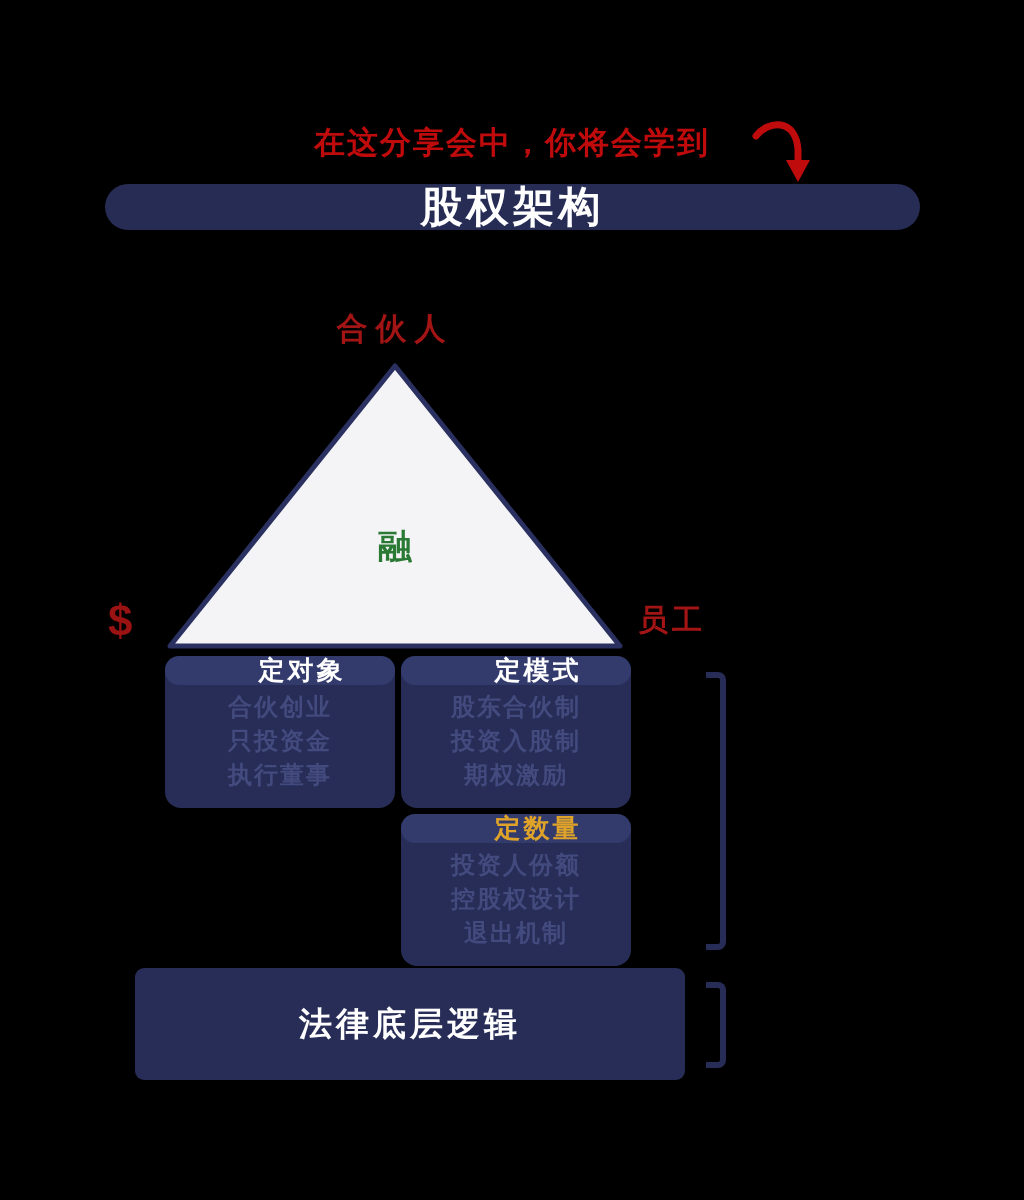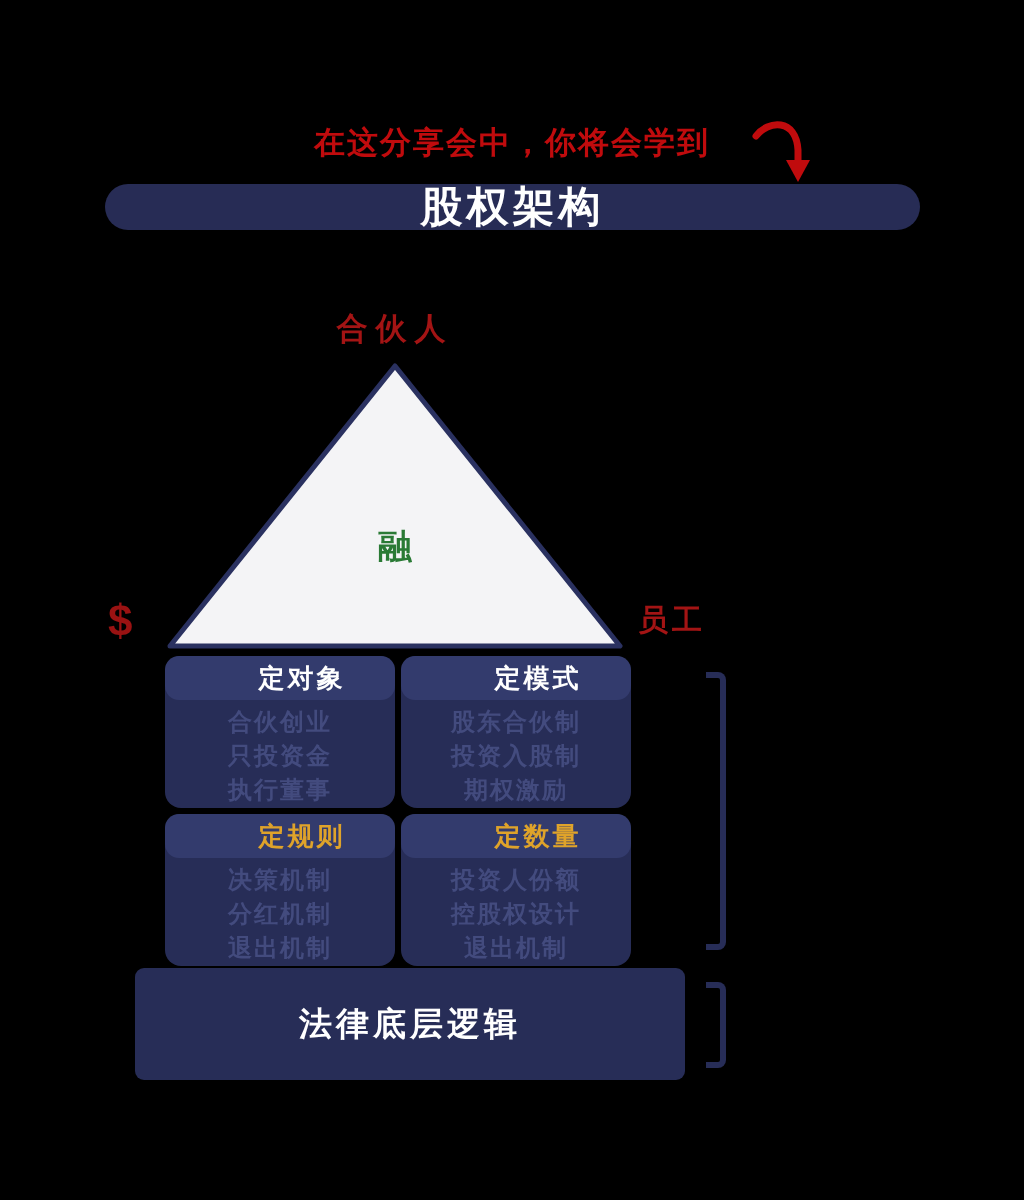--- a/index.html
+++ b/index.html
@@ -48,21 +48,21 @@
     position:absolute; left:638px; top:600px;
     color:#a31414; font-size:30px; font-weight:bold; letter-spacing:4px;
   }
 
   
   .cell {
     position:absolute; width:230px; height:152px;
     background:#272d57; border-radius:16px;
   }
   .cell-header {
-    height:44px; border-radius:14px; background:#333b6d;
+    height:29px; border-radius:14px; background:#333b6d;
     display:flex; align-items:center; justify-content:center;
     font-size:26px; font-weight:bold; letter-spacing:3px;padding-left:44px;
   }
   .hdr-white { color:#ffffff; }
   .hdr-gold  { color:#dfa32a; }
   .cell-items { padding-top:5px; }
   .cell-items div {
     text-align:center; line-height:34px;
     color:#434b7e; font-size:24px; font-weight:bold; letter-spacing:2px;
   }
@@ -129,28 +129,20 @@
 
   <div class="cell c1">
     <div class="cell-header hdr-white">定模式</div>
     <div class="cell-items">
       <div>股东合伙制</div>
       <div>投资入股制</div>
       <div>期权激励</div>
     </div>
   </div>
 
-  <div class="cell c2">
-    <div class="cell-header hdr-gold">定规则</div>
-    <div class="cell-items">
-      <div>决策机制</div>
-      <div>分红机制</div>
-      <div>退出机制</div>
-    </div>
-  </div>
 
   <div class="cell c3">
     <div class="cell-header hdr-gold">定数量</div>
     <div class="cell-items">
       <div>投资人份额</div>
       <div>控股权设计</div>
       <div>退出机制</div>
     </div>
   </div>
 

